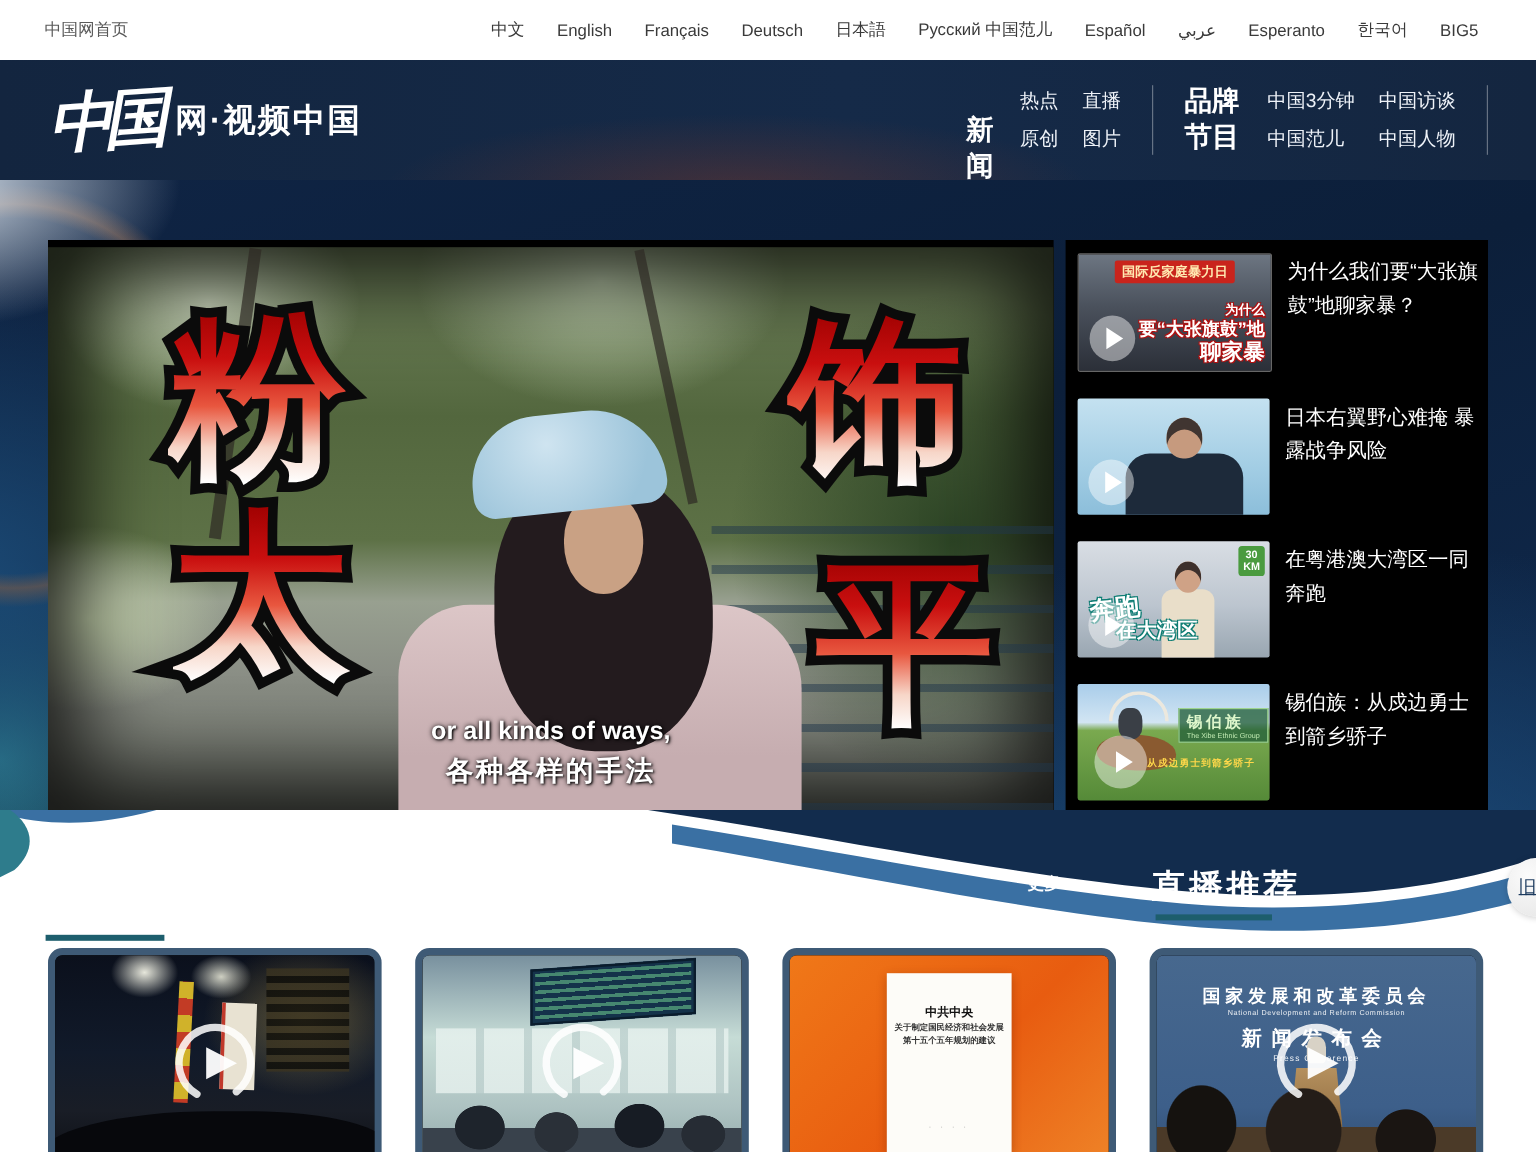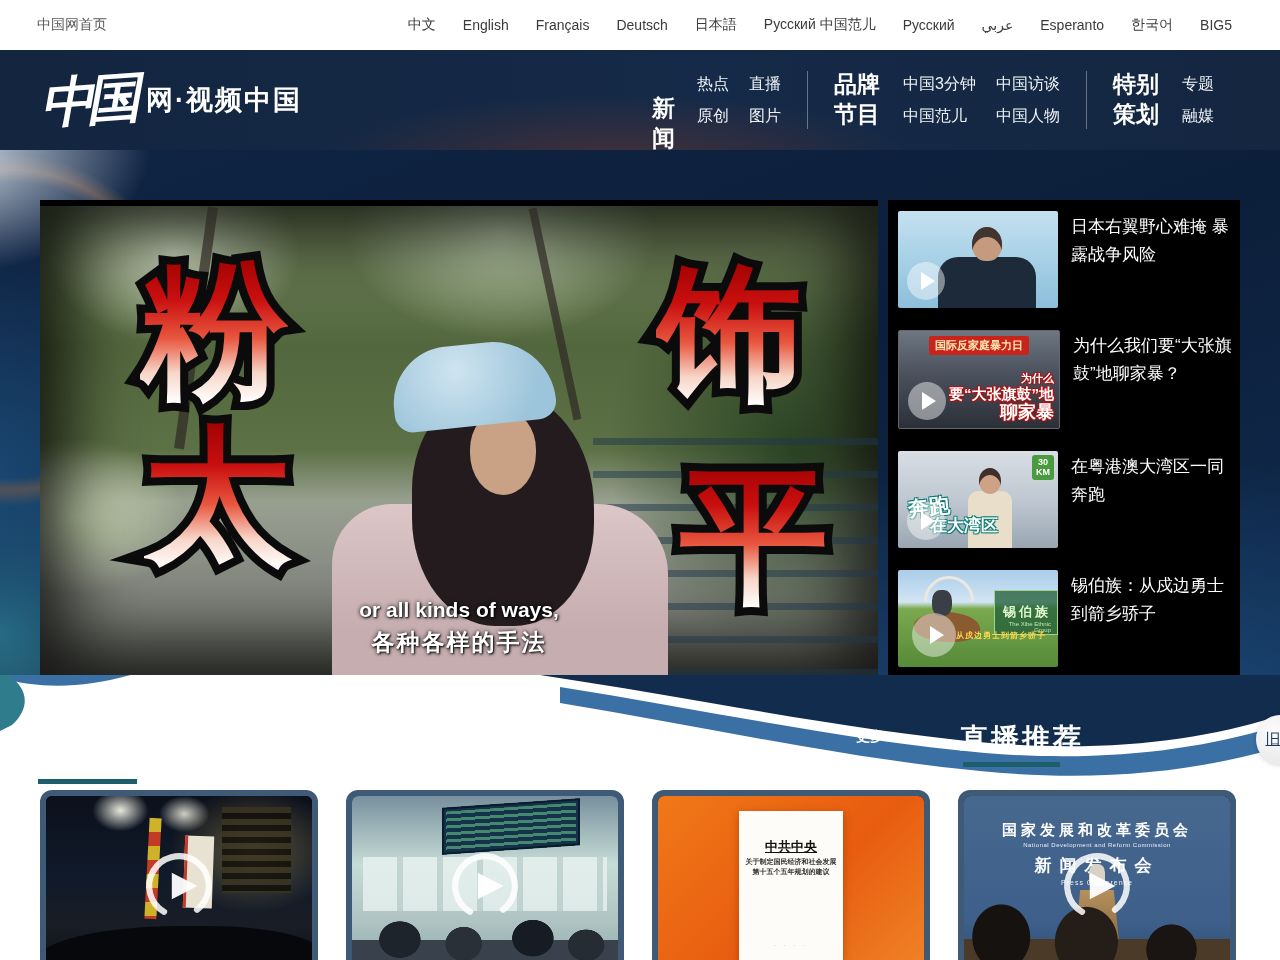--- a/index.html
+++ b/index.html
@@ -118,22 +118,22 @@
           text-shadow:1px 1px 0 #0e7d74,-1px -1px 0 #0e7d74,1px -1px 0 #0e7d74,-1px 1px 0 #0e7d74;}
   .t3-bay{position:absolute;left:32px;bottom:11px;color:#fff;font-size:17px;font-weight:900;
           text-shadow:1px 1px 0 #0e7d74,-1px -1px 0 #0e7d74,1px -1px 0 #0e7d74,-1px 1px 0 #0e7d74;}
 
   .t4{background:linear-gradient(180deg,#a9cdea 0%,#d2e5f3 33%,#7aa94f 40%,#558a38 100%);}
   .t4-horse{position:absolute;left:16px;top:42px;width:66px;height:30px;background:#8a5a30;
             border-radius:45% 55% 40% 50%;}
   .t4-rider{position:absolute;left:34px;top:20px;width:20px;height:26px;background:#3a3f46;border-radius:40%;}
   .t4-bow{position:absolute;left:26px;top:6px;width:44px;height:44px;border:3px solid #ece8de;border-radius:50%;
           clip-path:polygon(0 0,100% 0,100% 50%,0 50%);}
-  .t4-label{position:absolute;left:96px;top:20px;background:rgba(36,96,58,.78);border:1px solid #9fd48f;
-            color:#dff7cc;padding:12px 6px 1px;font-size:13px;font-weight:bold;letter-spacing:3px;text-align:right;}
+  .t4-label{position:absolute;left:84px;top:20px;background:rgba(36,96,58,.78);border:1px solid #9fd48f;
+            color:#dff7cc;padding:2px 6px 1px;font-size:13px;font-weight:bold;letter-spacing:3px;text-align:left;}
   .t4-sub{display:block;font-size:6px;letter-spacing:0;color:#bfe8b0;font-weight:normal;}
   .t4-cap{position:absolute;left:58px;top:60px;color:#ffd84a;font-size:8px;font-weight:bold;letter-spacing:1px;}
   .t4 .play-sm{width:44px;height:44px;left:14px;bottom:10px;}
 
   
   .wave-zone{position:relative;height:115px;background:#fff;}
   .wave-zone svg{position:absolute;inset:0;display:block;}
   .more{position:absolute;left:856px;top:53px;color:#fff;font-size:14px;font-weight:bold;}
   .live-title{position:absolute;left:960px;top:45px;color:#fff;font-size:28px;font-weight:bold;letter-spacing:3px;}
   .live-underline{position:absolute;left:963px;top:87px;width:97px;height:5px;background:#1d5e6d;}
@@ -176,21 +176,21 @@
       radial-gradient(30px 28px at 42% 36%, #2a3038 60%, transparent 62%),
       radial-gradient(34px 30px at 68% 28%, #171c24 60%, transparent 62%),
       radial-gradient(30px 26px at 88% 38%, #262c34 60%, transparent 62%),
       linear-gradient(180deg,transparent 0 30%, #39424c 30% 100%);}
 
   .k2 .card-img{background:linear-gradient(135deg,#f07818 0%,#e85c10 55%,#ef8428 100%);}
   .k2-book{position:absolute;left:50%;top:50%;transform:translate(-50%,-50%);width:104px;height:150px;
       background:#fdfcf8;box-shadow:0 2px 8px rgba(120,40,0,.45);display:flex;flex-direction:column;
       align-items:center;padding-top:26px;box-sizing:border-box;}
   .k2-book .bl{color:#222;font-weight:bold;text-align:center;line-height:1.5;}
-  .k2-book .bl0{font-size:13px;color:#111;text-decoration:underline;}
+  .k2-book .bl0{font-size:10px;color:#111;}
   .k2-book .bl1{font-size:7px;color:#333;}
   .k2-book .bl2{font-size:7px;color:#333;}
   .k2-book .bmark{margin-top:64px;color:#999;font-size:6px;letter-spacing:3px;}
 
   .k3 .card-img{background:linear-gradient(180deg,#47688e 0%,#3d5f8a 70%,#2e4a6e 100%);}
   .k3-wall{position:absolute;left:0;top:14%;width:100%;text-align:center;color:#fff;}
   .k3-wall .w0{font-size:15px;font-weight:bold;letter-spacing:4px;}
   .k3-wall .w1{font-size:6px;letter-spacing:.5px;opacity:.9;margin-top:2px;}
   .k3-wall .w2{font-size:17px;font-weight:bold;letter-spacing:8px;margin-top:6px;}
   .k3-wall .w3{font-size:7px;letter-spacing:1px;opacity:.9;margin-top:2px;}
@@ -213,21 +213,21 @@
 
   <div class="topbar">
     <a class="home">中国网首页</a>
     <nav class="langs">
       <a>中文</a>
       <a>English</a>
       <a>Français</a>
       <a>Deutsch</a>
       <a>日本語</a>
       <a>Русский 中国范儿</a>
-      <a>Русский</a>
+      <a>Español</a>
       <a>عربي</a>
       <a>Esperanto</a>
       <a>한국어</a>
       <a>BIG5</a>
     </nav>
   </div>
 
   <header class="header">
     <div class="logo">
       <span class="logo-zh">中国</span>
@@ -251,27 +251,20 @@
         <div class="nav-col">
           <a>中国3分钟</a>
           <a>中国范儿</a>
         </div>
         <div class="nav-col">
           <a>中国访谈</a>
           <a>中国人物</a>
         </div>
       </div>
       <div class="nav-divider"></div>
-      <div class="nav-sec sec2">
-        <a class="nav-big">特别策划</a>
-        <div class="nav-col">
-          <a>专题</a>
-          <a>融媒</a>
-        </div>
-      </div>
     </nav>
   </header>
 
   <section class="hero">
 
     <div class="hero-main">
       <div class="hero-scene">
         <div class="trunk a"></div>
         <div class="trunk b"></div>
         <div class="fence"></div>
@@ -292,39 +285,39 @@
       <div class="char c3">
         <span class="stroke">平</span><span class="fill">平</span>
       </div>
       <div class="sub sub-zh">各种各样的手法</div>
       <div class="sub sub-en">or all kinds of ways,</div>
     </div>
 
     <aside class="hero-side">
 
       <div class="side-item">
-        <div class="thumb t2">
-          <div class="t2-suit"></div>
-          <div class="t2-head"></div>
-          <span class="play-sm"></span>
-        </div>
-        <div class="side-title">日本右翼野心难掩 暴露战争风险</div>
-      </div>
-
-      <div class="side-item">
         <div class="thumb t1">
           <div class="t1-banner">国际反家庭暴力日</div>
           <div class="t1-cap">
             <div class="l0">为什么</div>
             <div class="l1">要“大张旗鼓”地</div>
             <div class="l2">聊家暴</div>
           </div>
           <span class="play-sm"></span>
         </div>
         <div class="side-title">为什么我们要“大张旗鼓”地聊家暴？</div>
+      </div>
+
+      <div class="side-item">
+        <div class="thumb t2">
+          <div class="t2-suit"></div>
+          <div class="t2-head"></div>
+          <span class="play-sm"></span>
+        </div>
+        <div class="side-title">日本右翼野心难掩 暴露战争风险</div>
       </div>
 
       <div class="side-item">
         <div class="thumb t3">
           <div class="t3-jacket"></div>
           <div class="t3-head"></div>
           <div class="t3-run">奔跑</div>
           <div class="t3-bay">在大湾区</div>
           <div class="t3-badge">30
 KM</div>

